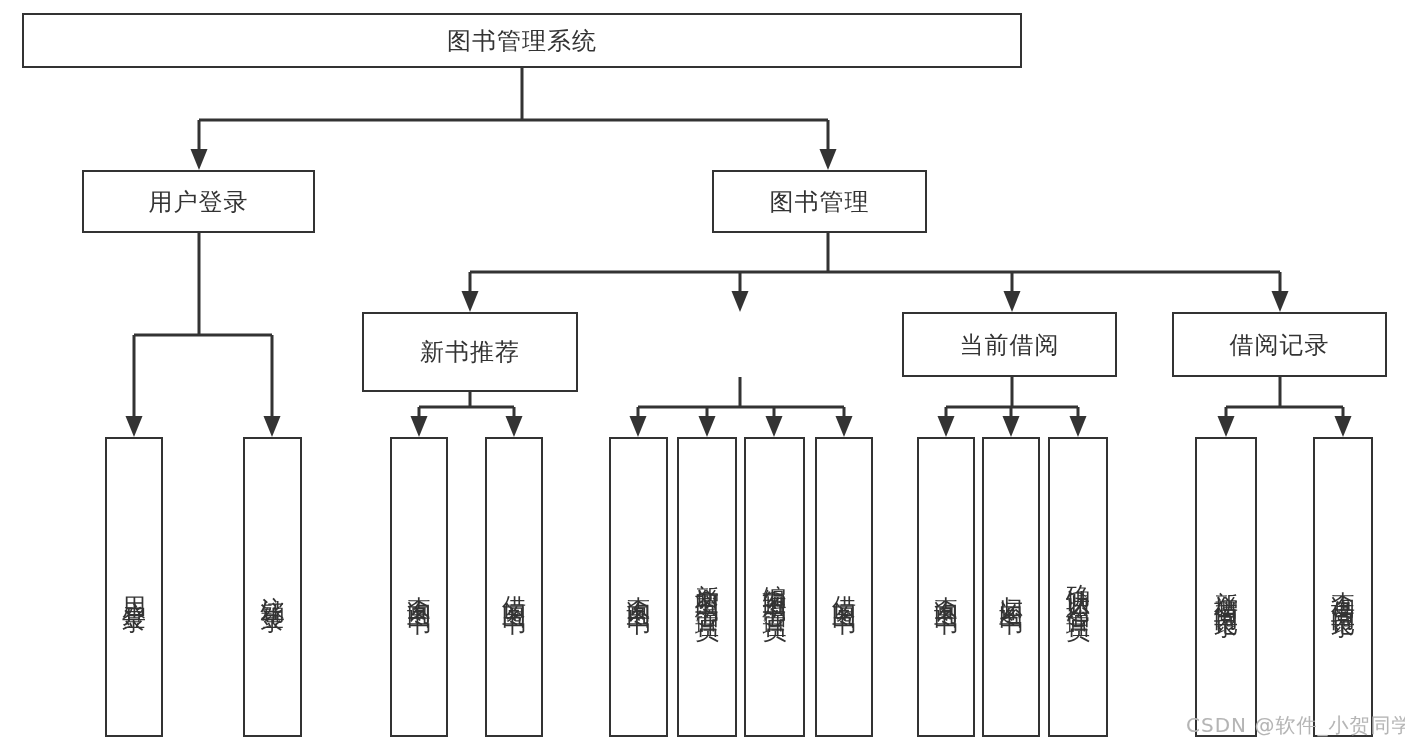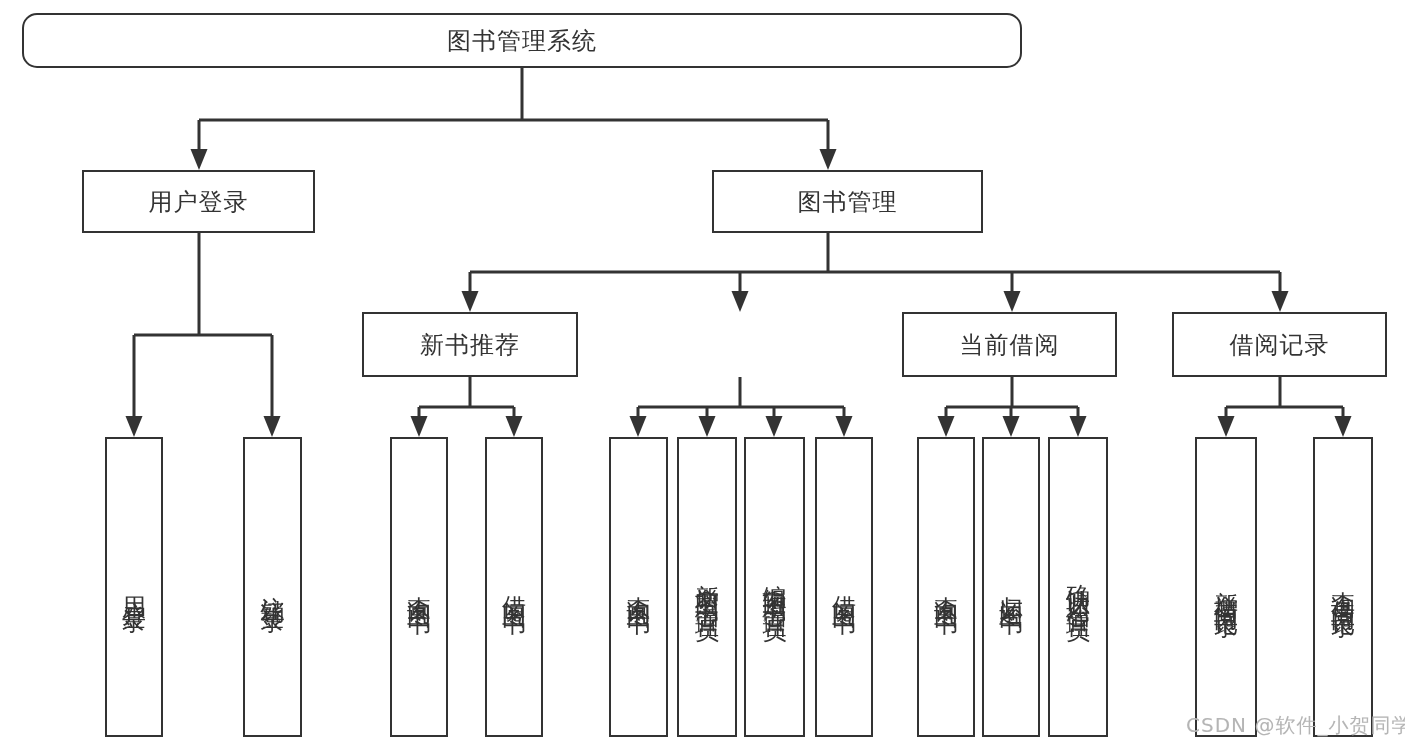--- a/index.html
+++ b/index.html
@@ -48,24 +48,24 @@
   .watermark{
     position:absolute;
     left:1186px;top:712px;
     font-size:20px;
     color:var(--watermark-color);
     letter-spacing:1px;
     white-space:nowrap;
     text-shadow:0 0 1px rgba(0,0,0,0.06);
   }
   
-  .n-root {left:22px; top:13px; width:1000px;height:55px;border-radius:15px;}
+  .n-root {left:22px; top:13px; width:1000px;height:55px;}
   .n-user {left:82px; top:170px;width:233px; height:63px;}
-  .n-mgmt {left:712px;top:170px;width:271px; height:63px;}
-  .n-l3-0 {left:362px;top:312px;width:216px; height:65px;}
+  .n-mgmt {left:712px;top:170px;width:215px; height:63px;}
+  .n-l3-0 {left:362px;top:312px;width:216px; height:80px;}
   .n-l3-1 {left:635px;top:312px;width:210px; height:65px;}
   .n-l3-2 {left:902px;top:312px;width:215px; height:65px;}
   .n-l3-3 {left:1172px;top:312px;width:215px;height:65px;}
   .lf-g1-0{left:105px; width:58px;}
   .lf-g1-1{left:243px; width:59px;}
   .lf-g2-0{left:390px; width:58px;}
   .lf-g2-1{left:485px; width:58px;}
   .lf-g3-0{left:609px; width:59px;}
   .lf-g3-1{left:677px; width:60px;}
   .lf-g3-2{left:744px; width:61px;}

